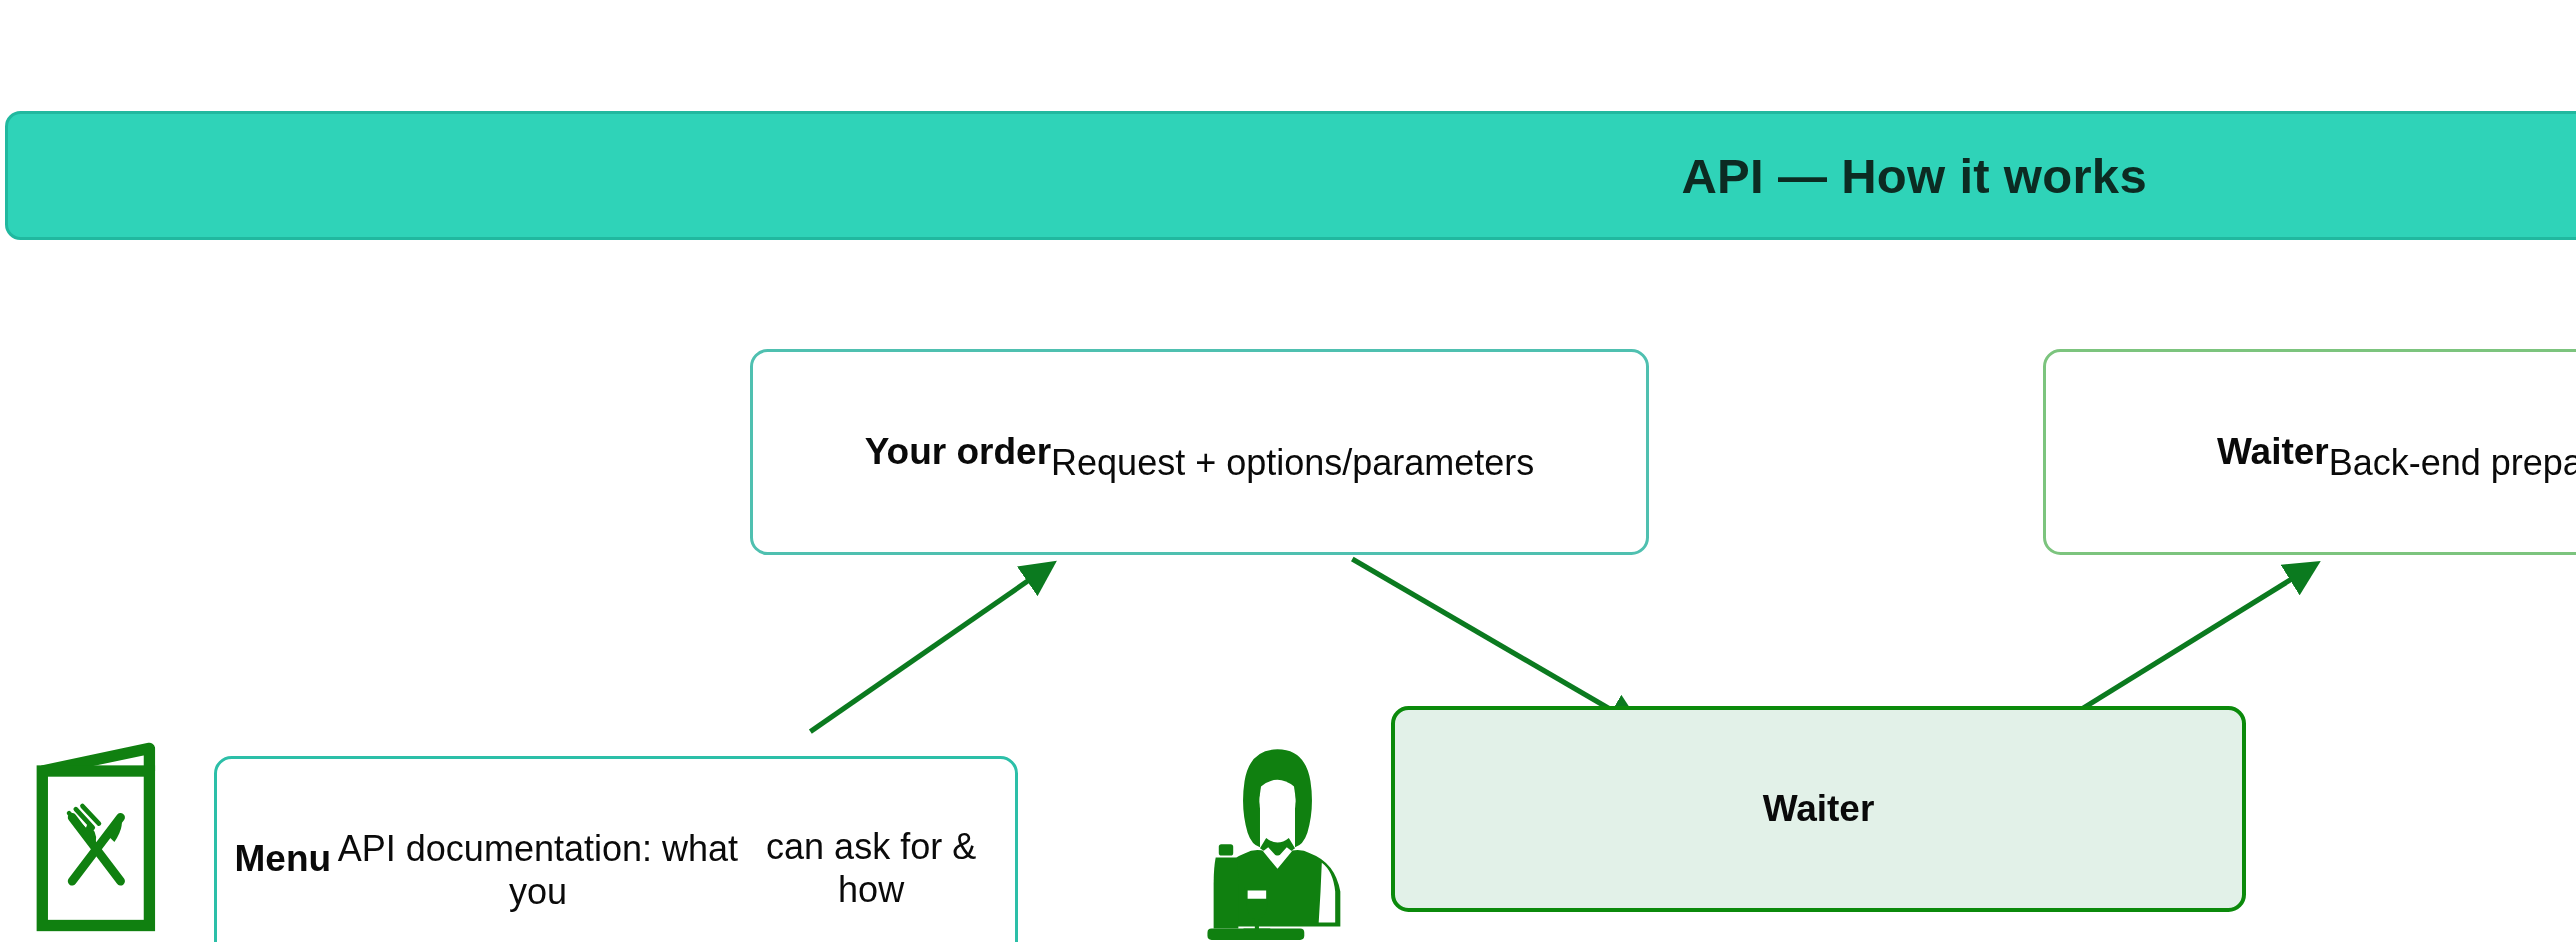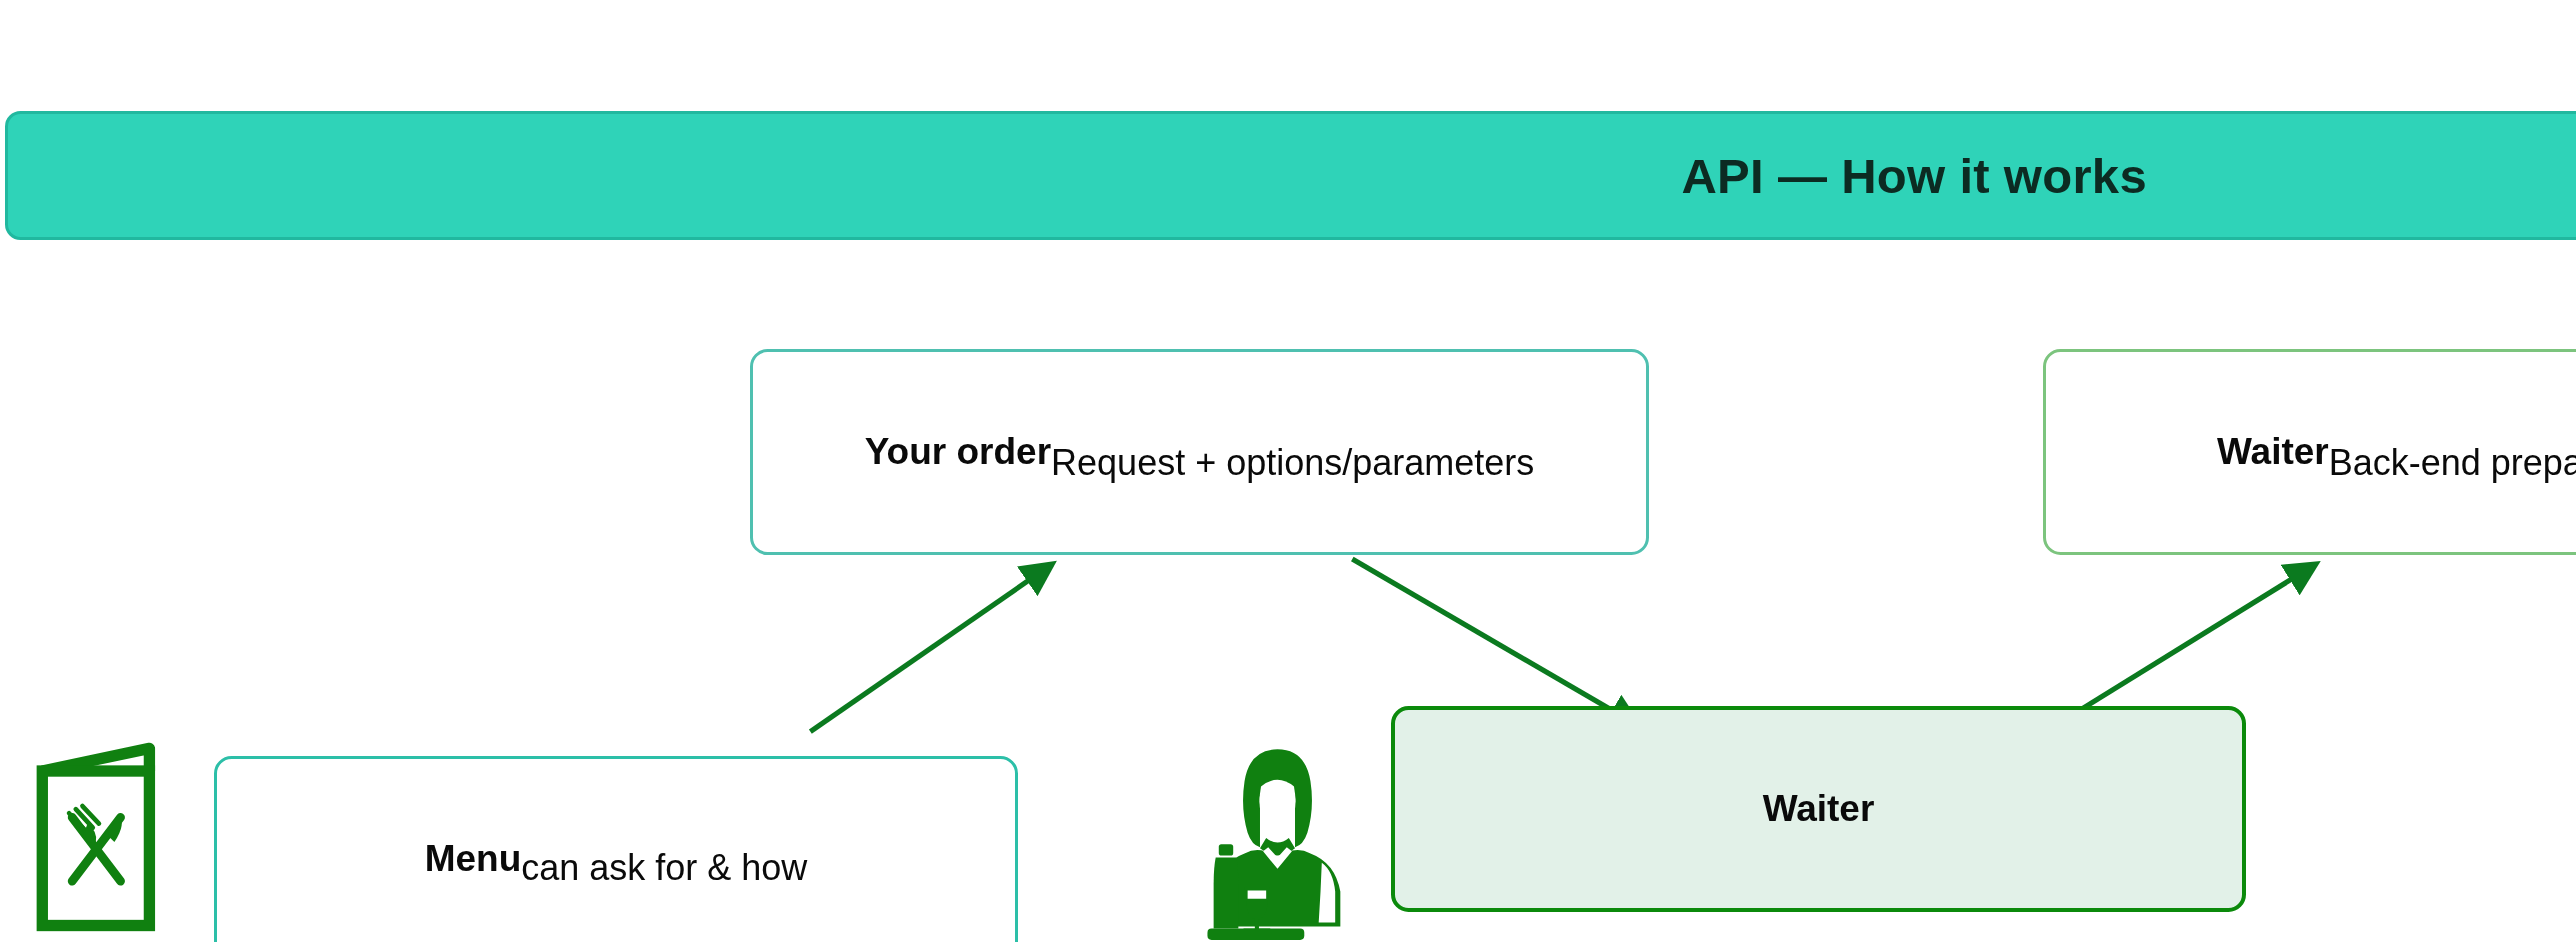--- a/index.html
+++ b/index.html
@@ -78,20 +78,21 @@
   <div class="sub">Request + options/parameters</div>
 </div>
 
 <div class="node" id="node-kitchen">
   <div class="title">Waiter</div>
   <div class="sub">Back-end prepares the result</div>
 </div>
 
 <div class="node" id="node-menu">
   <div class="title">Menu</div>
+  <div class="sub">API documentation: what you</div>
   <div class="sub" style="margin-top:18px;">can ask for &amp; how</div>
 </div>
 
 <div class="node" id="node-waiter">
   <div class="title">Waiter</div>
 </div>
 
 <div class="side-icon" id="icon-menu-book">
   <svg viewBox="0 0 268 380" width="138" height="196">
     <path d="M20 58 L228 14 L228 58" fill="none" stroke="#108010" stroke-width="22" stroke-linejoin="round"></path>

